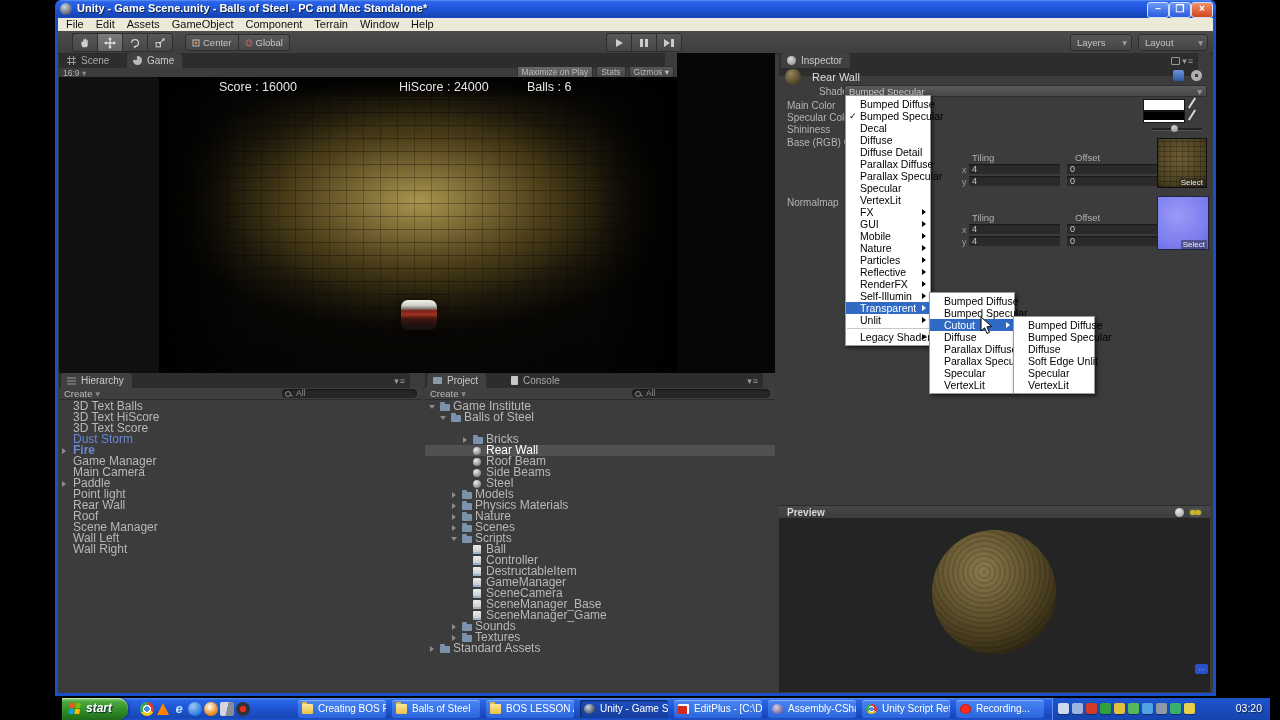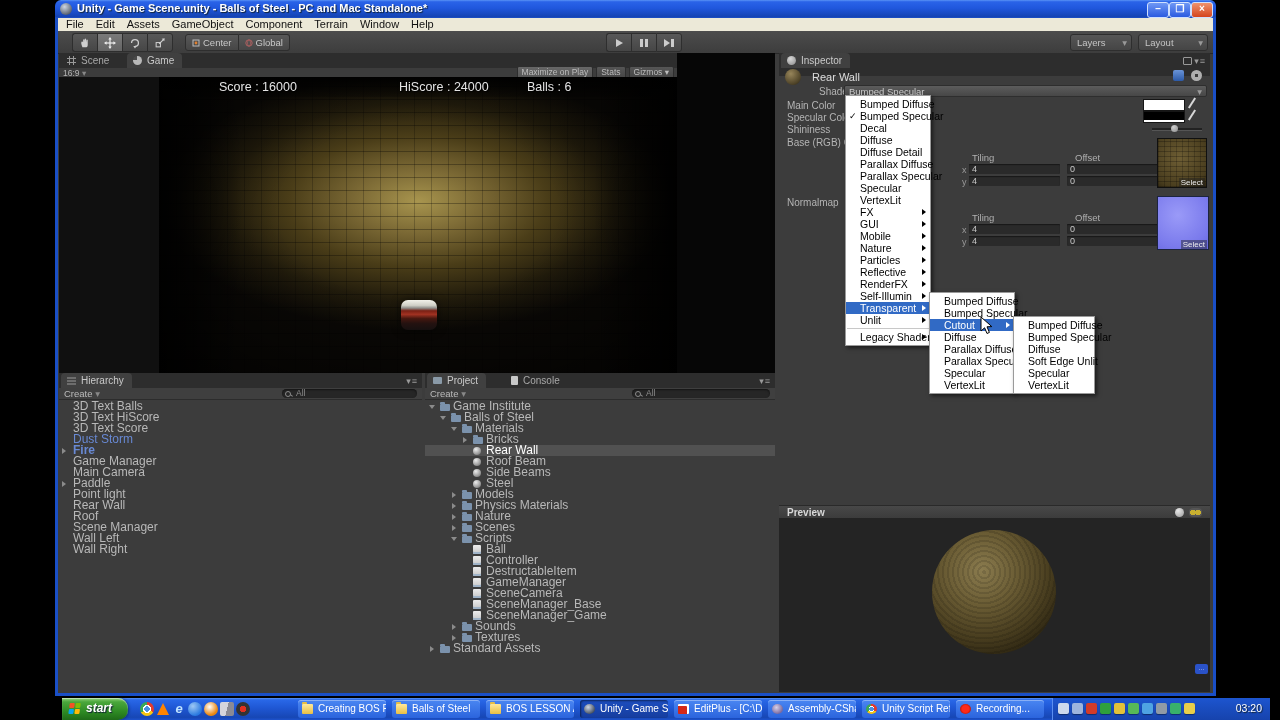--- a/index.html
+++ b/index.html
@@ -34,21 +34,21 @@
   .toolbtn:first-child{border-radius:3px 0 0 3px;}
   .toolbtn:last-child{border-radius:0 3px 3px 0;border-right:1px solid #2e2e2e;}
   .toolbtn.sel{background:linear-gradient(180deg,#7a7a7a,#646464);}
   .pillbtn{height:15px;background:linear-gradient(180deg,#585858,#464646);border:1px solid #2e2e2e;
     color:#c8c8c8;font-size:9.5px;line-height:15px;padding:0 6px;display:flex;align-items:center;gap:3px;}
   .ddown{position:absolute;top:3px;height:15px;background:linear-gradient(180deg,#565656,#454545);
     border:1px solid #2e2e2e;border-radius:3px;color:#c4c4c4;font-size:9.5px;line-height:15px;padding:0 14px 0 6px;}
   .ddown .car{position:absolute;right:4px;top:0;color:#999;}
   
   .panel{position:absolute;background:#3c3c3c;}
-  .tabstrip{position:absolute;left:0;top:0;right:0;height:23px;background:#2d2d2d;}
+  .tabstrip{position:absolute;left:0;top:0;right:12px;height:23px;background:#2d2d2d;}
   .ptab{position:absolute;top:0;height:15px;border-radius:4px 4px 0 0;color:#c9c9c9;font-size:10px;
     line-height:15px;padding:0 8px 0 20px;background:#404040;}
   .ptab.inactive{background:transparent;color:#a8a8a8;}
   .tab-ico{position:absolute;left:6px;top:3px;width:9px;height:9px;}
   .pmenu{position:absolute;right:4px;top:3px;color:#9a9a9a;font-size:9px;letter-spacing:1px;}
   .createbar{position:absolute;left:0;top:15px;right:0;height:11px;background:#3f3f3f;border-bottom:1px solid #2c2c2c;}
   .create-lbl{position:absolute;left:5px;top:0px;font-size:9.5px;color:#bbb;}
   .searchf{position:absolute;top:1px;height:9px;border-radius:5px;background:#262626;
     box-shadow:inset 0 1px 2px #141414;}
   .searchf .mag{position:absolute;left:3px;top:1.5px;width:4px;height:4px;border:1px solid #8a8a8a;border-radius:50%;}
@@ -381,25 +381,20 @@
           <div class="prow" style="top: 0px;">
             <div class="tri-d" style="left: 4px; top: 3.5px;"></div>
             <div class="i-folder" style="left: 15px; top: 2.5px;"></div>
             <div class="plabel" style="left: 28px;">Game Institute</div>
           </div>
           <div class="prow" style="top: 11px;">
             <div class="tri-d" style="left: 15px; top: 3.5px;"></div>
             <div class="i-folder" style="left: 26px; top: 2.5px;"></div>
             <div class="plabel" style="left: 39px;">Balls of Steel</div>
           </div>
-          <div class="prow" style="top: 22px;">
-            <div class="tri-d" style="left: 26px; top: 3.5px;"></div>
-            <div class="i-folder" style="left: 37px; top: 2.5px;"></div>
-            <div class="plabel" style="left: 50px;">Materials</div>
-          </div>
           <div class="prow" style="top: 33px;">
             <div class="tri-r" style="left: 38px; top: 2.5px;"></div>
             <div class="i-folder" style="left: 48px; top: 2.5px;"></div>
             <div class="plabel" style="left: 61px;">Bricks</div>
           </div>
           <div class="prow sel" style="top: 44px;">
             <div class="i-material" style="left: 48px; top: 1.5px;"></div>
             <div class="plabel" style="left: 61px;">Rear Wall</div>
           </div>
           <div class="prow" style="top: 55px;">

